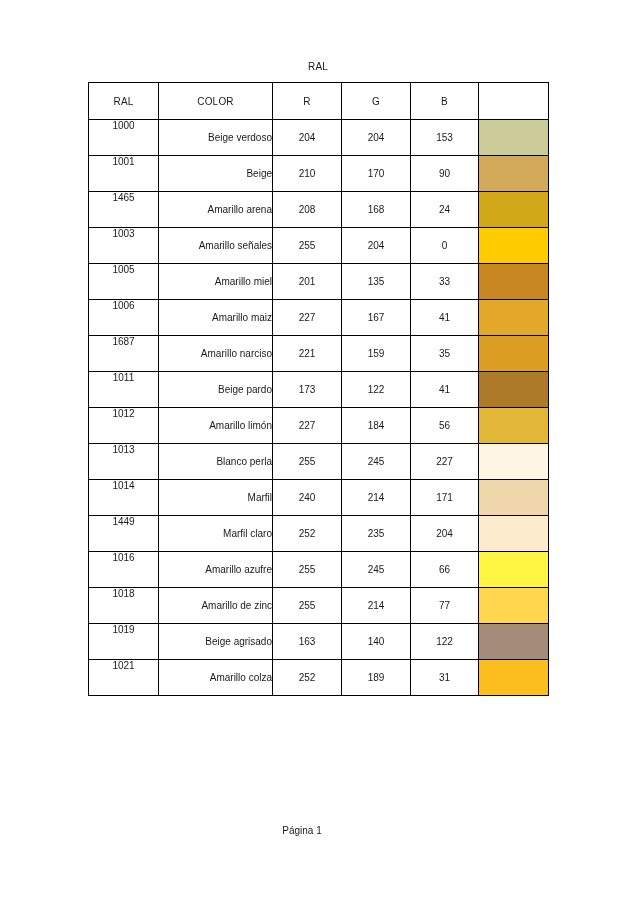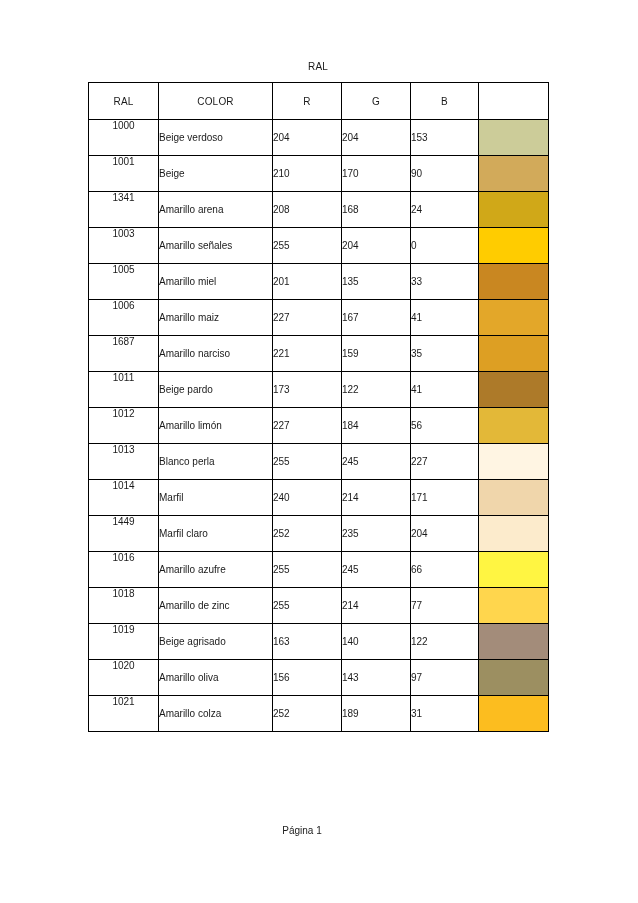--- a/index.html
+++ b/index.html
@@ -76,25 +76,26 @@
 
   tbody tr { height: 36px; padding-left: 37px; }
 
   td.cell-ral {
     text-align: center;
     vertical-align: top;
     padding-top: 5px;
     font-size: 9.5px;
   }
   td.cell-name {
-    text-align: left;
+    text-align: right;
     vertical-align: middle;
     font-size: 10px;
   }
   td.cell-num {
+    text-align: center;
     vertical-align: middle;
     font-size: 10px;
   }
   td.cell-swatch {
     padding: 0;
     border-left: 1.4px solid #000000;
   }
 
   
   tbody tr.group-break > td {
@@ -150,21 +151,21 @@
           </tr>
           <tr>
             <td class="cell-ral">1001</td>
             <td class="cell-name">Beige</td>
             <td class="cell-num">210</td>
             <td class="cell-num">170</td>
             <td class="cell-num">90</td>
             <td class="cell-swatch" style="background-color: rgb(210, 170, 90);"></td>
           </tr>
           <tr>
-            <td class="cell-ral">1341</td>
+            <td class="cell-ral">1465</td>
             <td class="cell-name">Amarillo arena</td>
             <td class="cell-num">208</td>
             <td class="cell-num">168</td>
             <td class="cell-num">24</td>
             <td class="cell-swatch" style="background-color: rgb(208, 168, 24);"></td>
           </tr>
           <tr>
             <td class="cell-ral">1003</td>
             <td class="cell-name">Amarillo señales</td>
             <td class="cell-num">255</td>
@@ -254,28 +255,20 @@
           </tr>
           <tr>
             <td class="cell-ral">1019</td>
             <td class="cell-name">Beige agrisado</td>
             <td class="cell-num">163</td>
             <td class="cell-num">140</td>
             <td class="cell-num">122</td>
             <td class="cell-swatch" style="background-color: rgb(163, 140, 122);"></td>
           </tr>
           <tr>
-            <td class="cell-ral">1020</td>
-            <td class="cell-name">Amarillo oliva</td>
-            <td class="cell-num">156</td>
-            <td class="cell-num">143</td>
-            <td class="cell-num">97</td>
-            <td class="cell-swatch" style="background-color: rgb(156, 143, 97);"></td>
-          </tr>
-          <tr>
             <td class="cell-ral">1021</td>
             <td class="cell-name">Amarillo colza</td>
             <td class="cell-num">252</td>
             <td class="cell-num">189</td>
             <td class="cell-num">31</td>
             <td class="cell-swatch" style="background-color: rgb(252, 189, 31);"></td>
           </tr>
         </tbody>
     </table>
   </div>

